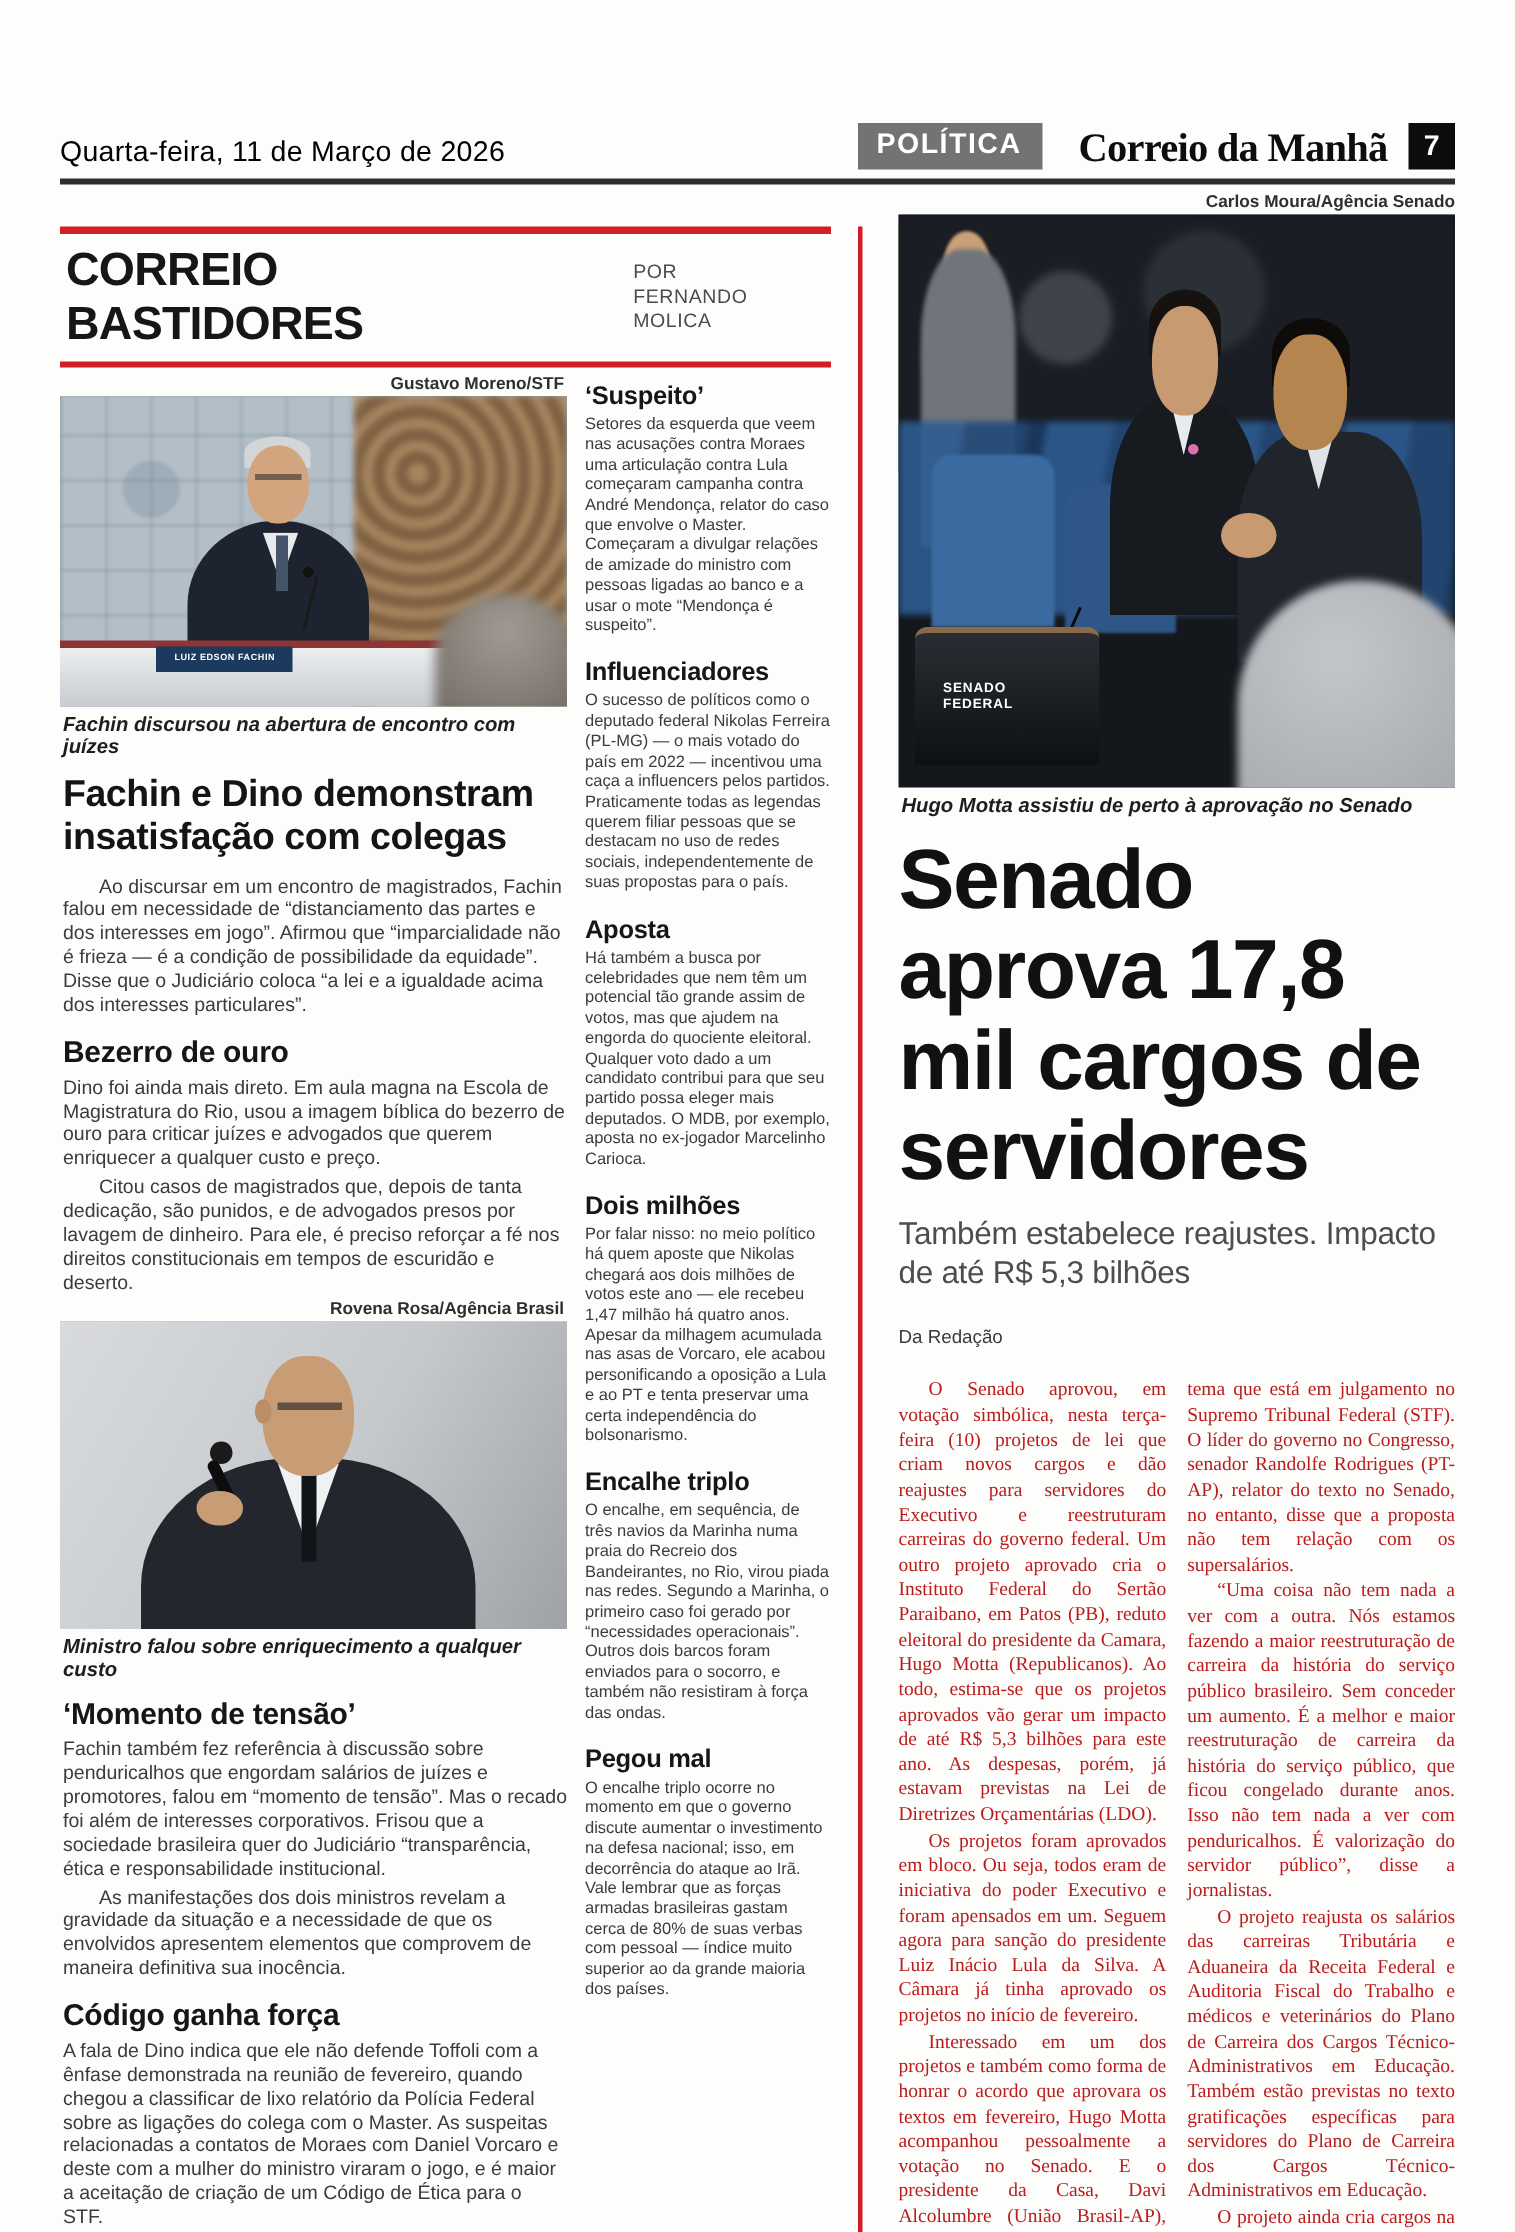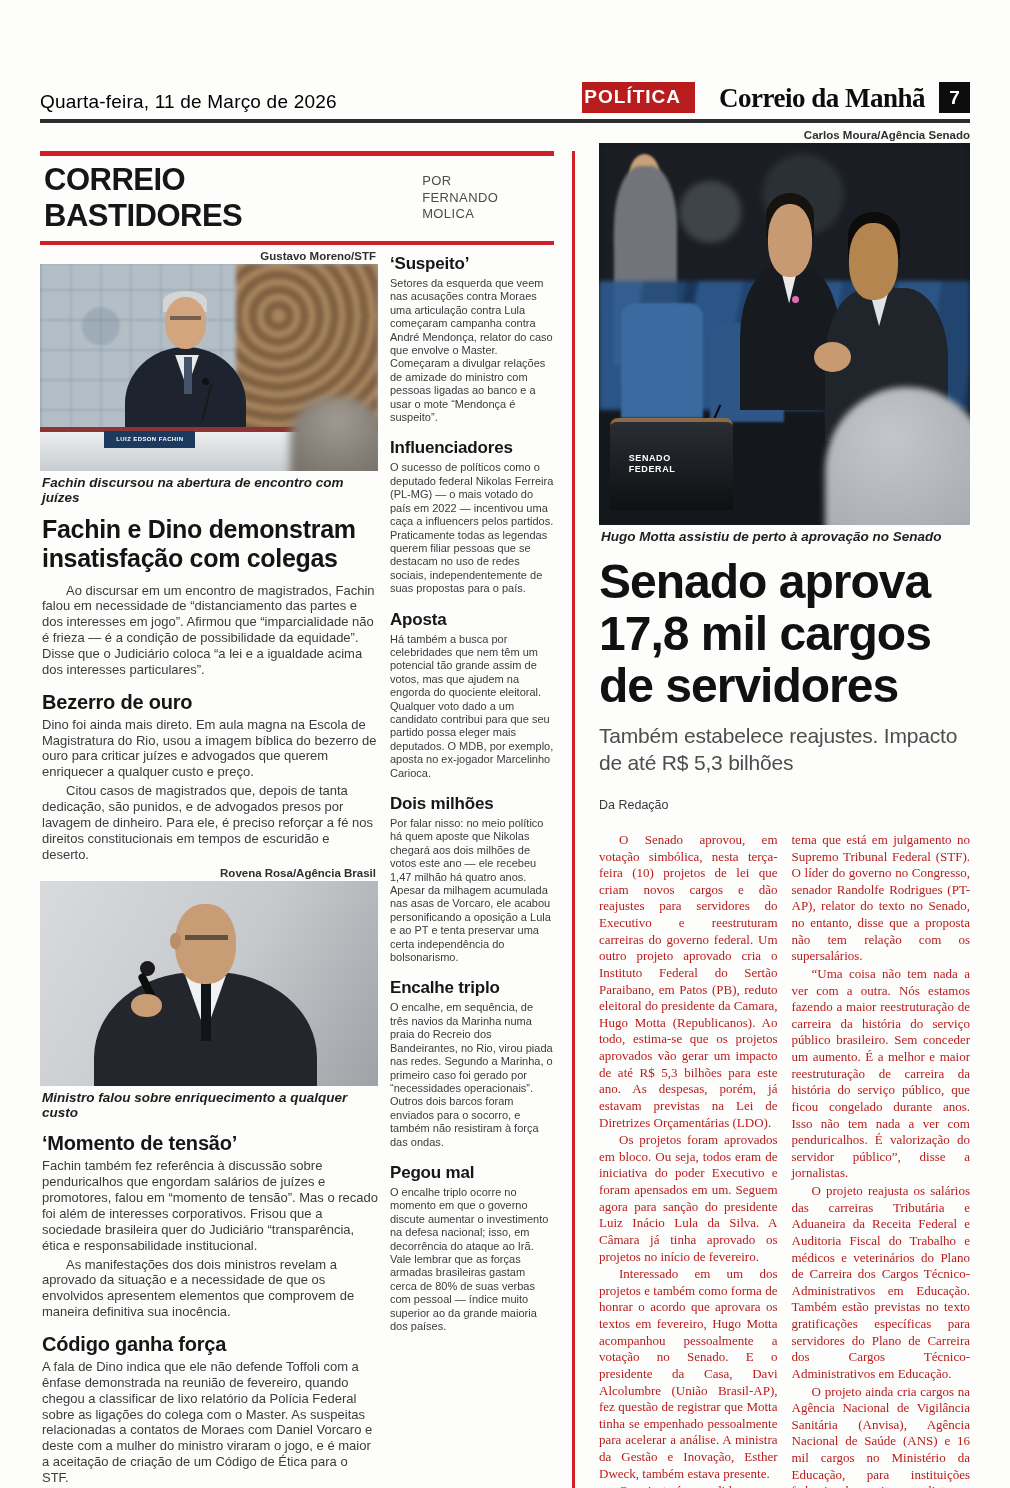--- a/index.html
+++ b/index.html
@@ -7,22 +7,22 @@
   .page {
     position:relative; width:1010px; height:1488px; margin:0 auto;
     background:#fdfdfc; overflow:hidden;
     font-family:"Liberation Sans", sans-serif; color:#222;
   }
   
   .topbar { display:flex; align-items:flex-end; padding:44px 40px 6px 40px; }
   .date { font-size:19px; color:#000000; letter-spacing:.2px;margin-top:47px; }
   .topbar-right { margin-left:auto; display:flex; align-items:flex-end; gap:0; }
   .section-tag {
-    display:inline-block; background:#b91c1c; color:#fff; font-weight:700;
-    font-size:19px; letter-spacing:1px; padding:4px 14px 5px 2px;
+    display:inline-block; background:#737373; color:#fff; font-weight:700;
+    font-size:19px; letter-spacing:1px; padding:4px 14px 5px 12px;
   }
   .masthead {
     font-family:"Liberation Serif", serif; font-weight:700; font-size:27px;
     color:#0d0d0d; margin-left:24px; letter-spacing:-.5px; line-height:1;
     padding-bottom:1px;
   }
   .pagenum {
     display:inline-block; background:#0d0d0d; color:#fff; font-weight:700;
     font-size:19px; width:31px; height:31px; text-align:center; line-height:31px;
     margin-left:14px;
@@ -60,21 +60,21 @@
   .body-sans p { margin-bottom:3px; }
   .body-sans p.ind { text-indent:24px; }
   .subhead { font-size:20px; font-weight:700; color:#161616; padding:10px 0 3px 2px; letter-spacing:-.2px; }
 
   .bast-mid .note-head { font-size:17px; font-weight:700; color:#161616; padding:6px 0 3px 0; letter-spacing:-.2px; }
   .bast-mid .note-body { font-size:11px; line-height:1.22; color:#3b3b3b; margin-bottom:8px; }
 
   
   .senado { flex:1; padding-left:24px; padding-top:4px; }
   .senado .credit { padding-right:0; }
-  .headline-right { font-size:48px; font-weight:700; line-height:1.08; color:#111;
+  .headline-right { font-size:56px; font-weight:700; line-height:1.08; color:#111;
     letter-spacing:-1px; padding:10px 0 12px 0; }
   .deck { font-size:21px; color:#4d4d4d; line-height:1.25; letter-spacing:-.2px; padding-bottom:22px; }
   .byline-right { font-size:12.5px; color:#3a3a3a; padding-bottom:20px; }
   .serif-cols {
     font-family:"Liberation Serif", serif; font-size:13px; line-height:1.28;
     color:#b91c1c; column-count:2; column-gap:14px; text-align:justify; height:712px; overflow:hidden;
   }
   .serif-cols p { text-indent:20px; margin-bottom:1px; }
 
   
@@ -240,21 +240,21 @@
             <div class="ph2-micfoam"></div>
             <div class="ph2-mic"></div>
             <div class="ph2-hand"></div>
           </div>
 
           <div class="caption">Ministro falou sobre enriquecimento a qualquer custo</div>
 
           <h3 class="subhead">‘Momento de tensão’</h3>
           <div class="body-sans">
             <p>Fachin também fez referência à discussão sobre penduricalhos que engordam salários de juízes e promotores, falou em “momento de tensão”. Mas o recado foi além de interesses corporativos. Frisou que a sociedade brasileira quer do Judiciário “transparência, ética e responsabilidade institucional.</p>
-            <p class="ind">As manifestações dos dois ministros revelam a aprovado da situação e a necessidade de que os envolvidos apresentem elementos que comprovem de maneira definitiva sua inocência.</p>
+            <p class="ind">As manifestações dos dois ministros revelam a gravidade da situação e a necessidade de que os envolvidos apresentem elementos que comprovem de maneira definitiva sua inocência.</p>
           </div>
 
           <h3 class="subhead">Código ganha força</h3>
           <div class="body-sans">
             <p>A fala de Dino indica que ele não defende Toffoli com a ênfase demonstrada na reunião de fevereiro, quando chegou a classificar de lixo relatório da Polícia Federal sobre as ligações do colega com o Master. As suspeitas relacionadas a contatos de Moraes com Daniel Vorcaro e deste com a mulher do ministro viraram o jogo, e é maior a aceitação de criação de um Código de Ética para o STF.</p>
           </div>
 
           <div class="rule-red-bottom"></div>
         </div>
 

